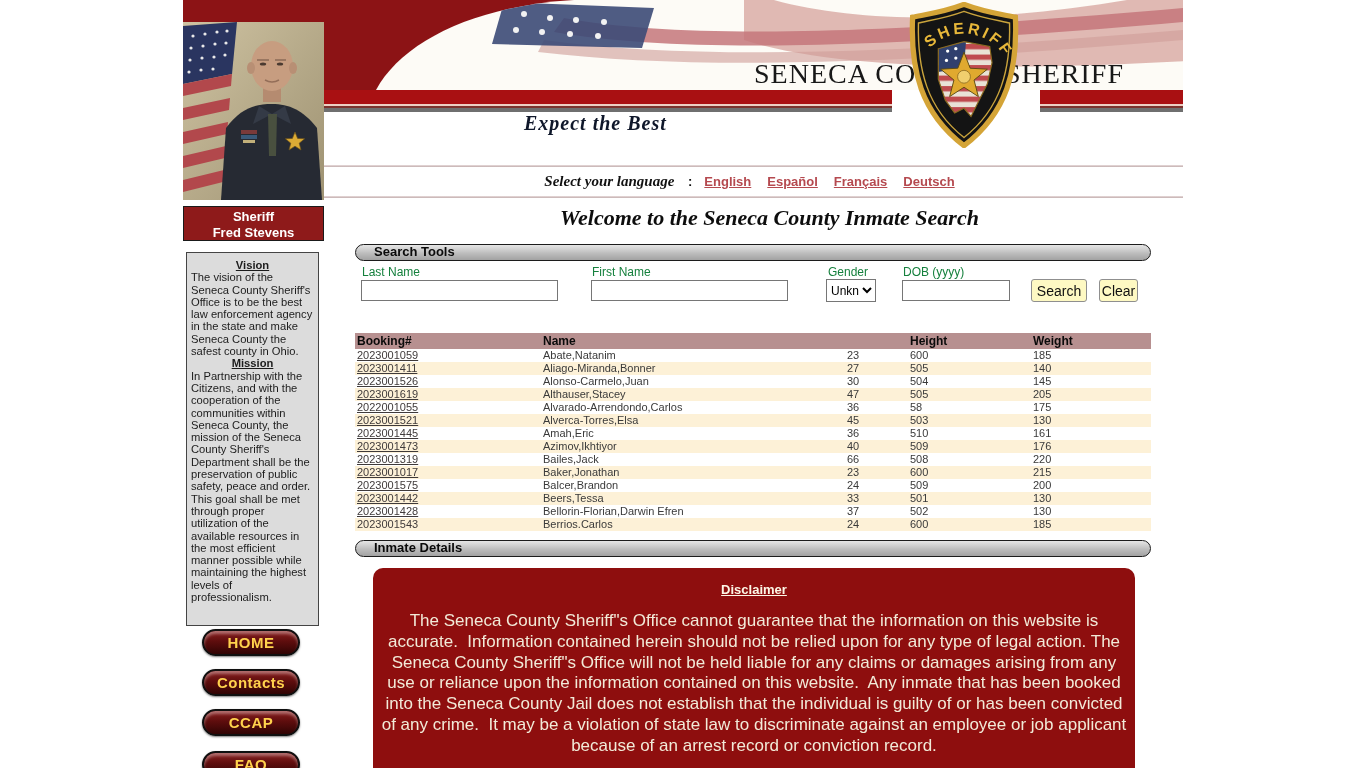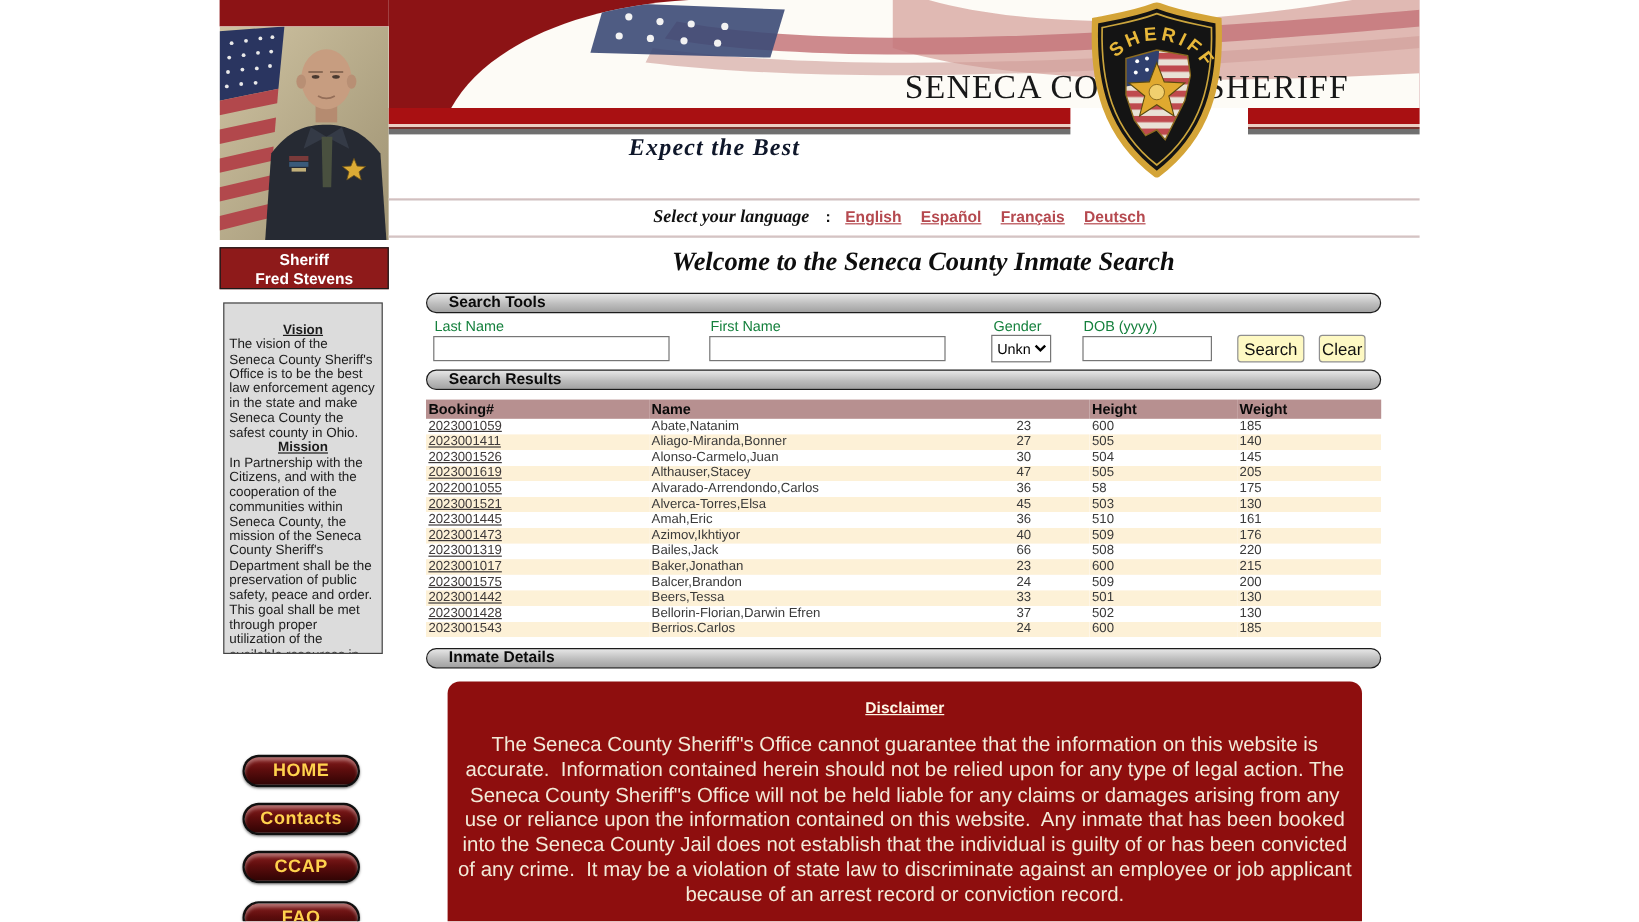--- a/index.html
+++ b/index.html
@@ -6,23 +6,23 @@
   html,body { background:#fff; }
   body { font-family:"Liberation Sans", sans-serif; }
   #screen { position:relative; width:1366px; height:768px; background:#fff; overflow:hidden; }
 
   
   .sb-topbar { position:absolute; left:183px; top:0; width:141px; height:22px; background:#8c1315; }
   .portrait { position:absolute; left:183px; top:22px; width:141px; height:178px; }
   .nameplate { position:absolute; left:183px; top:206px; width:141px; height:35px;
     background:#8e1a1a; border:1px solid #1a1a1a; color:#fff; font-weight:bold; font-size:13px;
     text-align:center; line-height:16px; padding-top:2px; }
-  .vision-box { position:absolute; left:186px; top:252px; width:133px; height:293px;
+  .vision-box { position:absolute; left:186px; top:252px; width:133px; height:374px;
     background:#dcdcdc; border:1px solid #444; font-size:11.2px; line-height:12.3px;
-    color:#1c1c1c; padding:16px 4px; overflow:hidden; }
+    color:#1c1c1c; padding:6px 4px; overflow:hidden; }
   .vision-box .vhead { font-weight:bold; text-decoration:underline; text-align:center; }
   .nav-btn { position:absolute; left:202px; width:98px; height:27px; border:2px solid #101010;
     border-radius:14px; background:linear-gradient(180deg,#8a2020 0%,#5e0d0d 45%,#300404 100%);
     box-shadow:inset 0 3px 3px rgba(255,255,255,.35), 0 1px 2px rgba(0,0,0,.5);
     color:#ffd24d; font-weight:bold; font-size:15px; text-align:center; line-height:23px;
     cursor:pointer; letter-spacing:.5px; }
 
   
   .banner { position:absolute; left:324px; top:0; width:859px; height:90px; overflow:hidden; }
   .banner-title { position:absolute; left:430px; top:58px; width:470px;
@@ -256,23 +256,20 @@
   <div class="form-label" style="left:828px;">Gender</div>
   <div class="form-label" style="left:903px;">DOB (yyyy)</div>
 
   <input class="txt-input" style="left: 361px; width: 197px;">
   <input class="txt-input" style="left: 591px; width: 197px;">
   <select class="gender-select" id="gender-select"><option>Unkno</option></select>
   <input class="txt-input" style="left: 902px; top: 280px; width: 108px;">
   <button class="btn" style="left:1031px; width:56px;">Search</button>
   <button class="btn" style="left:1099px; width:39px;">Clear</button>
 
-  <div class="section-bar" style="top:308px;">
-    <span>Search Results</span>
-  </div>
 
   <table class="results">
     <colgroup>
         <col class="c-book">
         <col class="c-name">
         <col class="c-age">
         <col class="c-hgt">
         <col class="c-wgt">
       </colgroup>
     <thead>

